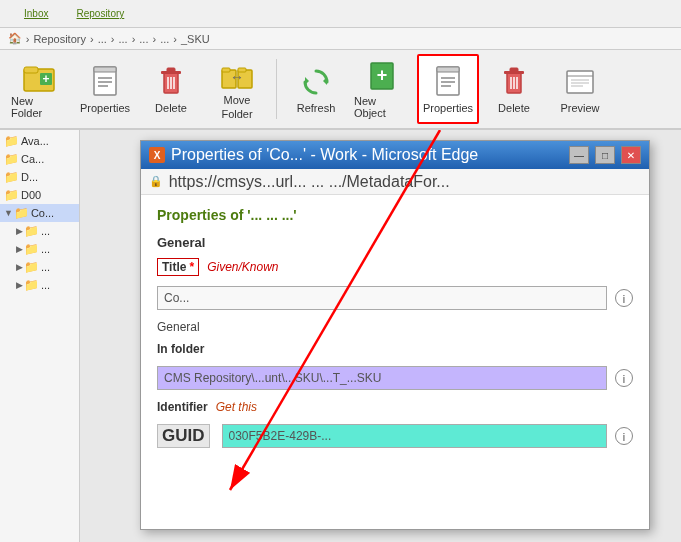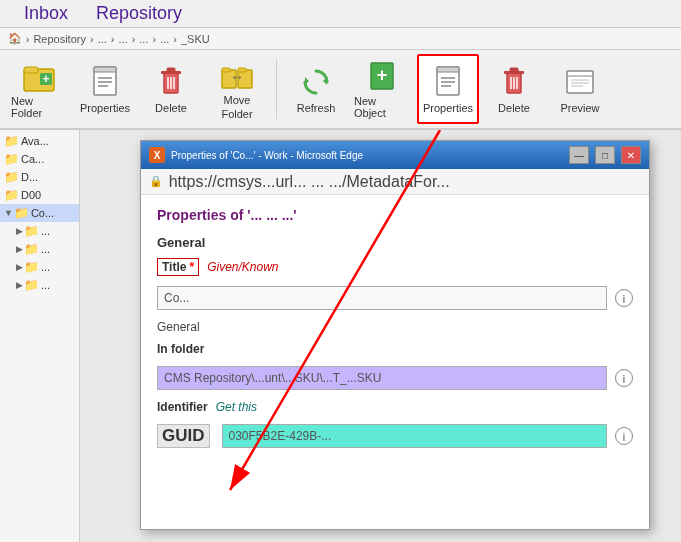--- a/index.html
+++ b/index.html
@@ -10,22 +10,23 @@
       display: flex;
       background: #f0f0f0;
       border-bottom: 1px solid #ccc;
       padding: 0 10px;
       height: 28px;
       align-items: center;
     }
     .top-nav-item {
       padding: 4px 14px;
       cursor: pointer;
-      font-size: 18px;
-      color: #4c1d95;
+      font-size: 10px;
+      color: #4d7c0f;
+      text-decoration: underline;
     }
 
     
     .breadcrumb {
       display: flex;
       align-items: center;
       background: #f5f5f5;
       border-bottom: 1px solid #ccc;
       padding: 3px 8px;
       height: 22px;
@@ -138,21 +139,21 @@
     .modal-title-icon {
       width: 16px; height: 16px;
       background: #e06020;
       border-radius: 2px;
       display: flex; align-items: center; justify-content: center;
       font-size: 10px; color: white; font-weight: bold;
       flex-shrink: 0;
     }
     .modal-title-text {
       flex: 1;
-      font-size: 10px;
+      font-size: 16px;
       overflow: hidden;
       white-space: nowrap;
       text-overflow: ellipsis;
       color: #fff;
     }
     .modal-win-btn {
       width: 20px; height: 18px;
       background: #c0c0c0;
       border: 1px solid #888;
       cursor: pointer;
@@ -190,21 +191,21 @@
       background: #fff;
       position: relative;
     }
     .modal-content::-webkit-scrollbar { width: 10px; }
     .modal-content::-webkit-scrollbar-track { background: #f0f0f0; }
     .modal-content::-webkit-scrollbar-thumb { background: #bbb; border: 1px solid #999; }
 
     .modal-heading {
       font-size: 14px;
       font-weight: bold;
-      color: #701a75;
+      color: #4d7c0f;
       margin-bottom: 12px;
     }
     .section-label {
       font-size: 13px;
       font-weight: bold;
       color: #333;
       margin-bottom: 8px;
       margin-top: 4px;
     }
     .field-row {
@@ -256,21 +257,21 @@
 
     
     .annotation-arrow {
       position: absolute;
       pointer-events: none;
     }
 
     
     .get-this-label {
       font-size: 12px;
-      color: #0f766e;
+      color: #c2410c;
       font-style: italic;
       text-align: right;
     }
     .guid-label {
       font-size: 17px;
       font-weight: bold;
       color: #333;
       background: #e8e8e8;
       border: 1px solid #bbb;
       padding: 1px 4px;

